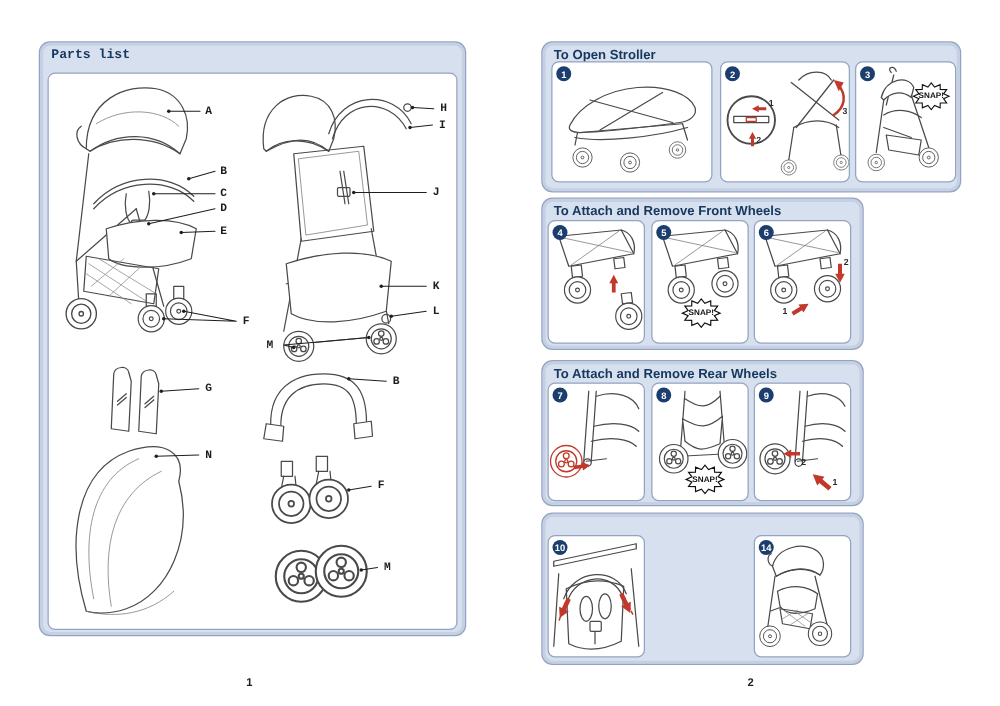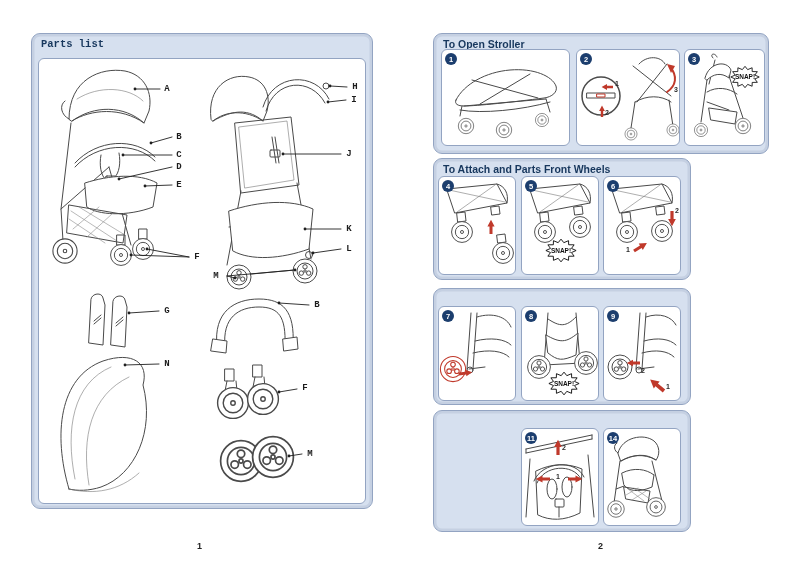--- a/index.html
+++ b/index.html
@@ -242,21 +242,21 @@
     <div class="snap" style="left:44px;top:14px;width:32px;height:26px;">
       <svg viewBox="-18 -14 36 28">
           <use href="#sym-snap"></use>
         </svg>
       <span class="snap-text">SNAP!</span>
     </div>
   </div>
 </div>
 
 <div class="box" style="left:433px;top:158px;width:256px;height:120px;">
-  <div class="box-title">To Attach and Parts Front Wheels</div>
+  <div class="box-title">To Attach and Remove Front Wheels</div>
 
   <div class="panel" style="left:4px;top:17px;width:76px;height:97px;">
     <span class="badge">4</span>
     <svg class="art" viewBox="0 0 76 97">
       <path class="wfill" d="M8,12 L58,7 L68,26 L16,36 Z"></path>
       <path class="thin" d="M10,13 L66,25 M56,8 L18,35"></path>
       <path d="M58,7 C66,9 70,17 68,26"></path>
       <path d="M18,36 l8,-1 l1,9 l-8,1 z"></path>
       <use href="#w-front" stroke="#4a4a4a" transform="translate(23,55) scale(0.95)"></use>
       <path d="M52,30 l8,-1 l1,8 l-8,1 z"></path>
@@ -295,20 +295,21 @@
       <use href="#w-front" stroke="#4a4a4a" transform="translate(58,54) scale(0.95)"></use>
       <use href="#sym-arrow" fill="#c0392b" transform="translate(30,74) rotate(-32) scale(0.8)"></use>
       <use href="#sym-arrow" fill="#c0392b" transform="translate(68,34) rotate(90) scale(0.8)"></use>
     </svg>
     <span class="co" style="left:22px;top:69px;">1</span>
     <span class="co" style="left:71px;top:30px;">2</span>
   </div>
 </div>
 
 <div class="box" style="left:433px;top:288px;width:256px;height:115px;">
+  <div class="box-title">To Attach and Remove Rear Wheels</div>
 
   <div class="panel" style="left:4px;top:17px;width:76px;height:93px;">
     <span class="badge">7</span>
     <svg class="art" viewBox="0 0 76 93">
       <path d="M32,6 L28,62 M38,6 L34,62"></path>
       <path d="M38,10 C54,5 68,10 72,20"></path>
       <path d="M36,34 C52,30 66,32 72,38"></path>
       <path d="M34,46 C50,42 64,44 70,50"></path>
       <path d="M30,62 L46,60"></path>
       <circle cx="31" cy="63" r="3"></circle>
@@ -348,40 +349,38 @@
       <use href="#sym-arrow" fill="#c0392b" transform="translate(36,56) rotate(180) scale(0.7)"></use>
       <use href="#sym-arrow" fill="#c0392b" transform="translate(60,84) rotate(-140) scale(0.95)"></use>
     </svg>
     <span class="co" style="left:62px;top:76px;">1</span>
     <span class="co" style="left:37px;top:60px;">2</span>
   </div>
 </div>
 
 <div class="box" style="left:433px;top:410px;width:256px;height:120px;">
 
-
-  <div class="panel" style="left:87px;top:17px;width:76px;height:96px;">
-    <span class="badge">11</span>
+  <div class="panel" style="left:4px;top:17px;width:76px;height:96px;">
+    <span class="badge">10</span>
     <svg class="art" viewBox="0 0 76 96">
       <path d="M4,20 L70,6 M4,24 L70,10 M4,20 L4,24 M70,6 L70,10"></path>
       <path d="M8,30 L4,88 M66,26 L72,88"></path>
       <path class="wfill" d="M14,42 C30,34 46,34 60,40 L58,84 C42,92 28,92 16,86 Z"></path>
-      <ellipse cx="30" cy="60" rx="5" ry="10"></ellipse>
-      <ellipse cx="45" cy="58" rx="5" ry="10"></ellipse>
-      <rect x="33" y="70" width="9" height="8" rx="1"></rect>
-      <path d="M37,78 L37,88"></path>
-      <path d="M12,52 C20,32 54,30 62,48"></path>
-      <path d="M15,54 C22,36 51,34 59,50"></path>
-      <use href="#sym-arrow" fill="#c0392b" transform="translate(28,50) rotate(180) scale(0.75)"></use>
-      <use href="#sym-arrow" fill="#c0392b" transform="translate(46,50) scale(0.75)"></use>
-      <use href="#sym-arrow" fill="#c0392b" transform="translate(36,26) rotate(-90) scale(0.8)"></use>
-    </svg>
-    <span class="co" style="left:34px;top:44px;">1</span>
-    <span class="co" style="left:40px;top:15px;">2</span>
-  </div>
+      <ellipse cx="30" cy="58" rx="5" ry="10"></ellipse>
+      <ellipse cx="45" cy="56" rx="5" ry="10"></ellipse>
+      <rect x="33" y="68" width="9" height="8" rx="1"></rect>
+      <path d="M37,76 L37,86"></path>
+      <path d="M12,50 C20,26 54,24 62,46"></path>
+      <path d="M15,52 C22,30 51,28 59,48"></path>
+      <path class="reddash" d="M14,52 L8,68 M60,48 L68,64"></path>
+      <use href="#sym-arrow" fill="#c0392b" transform="translate(16,50) rotate(115) scale(0.9)"></use>
+      <use href="#sym-arrow" fill="#c0392b" transform="translate(58,46) rotate(65) scale(0.9)"></use>
+    </svg>
+  </div>
+
 
   <div class="panel" style="left:169px;top:17px;width:76px;height:96px;">
     <span class="badge">14</span>
     <svg class="art" viewBox="0 0 76 96">
       <path class="wfill" d="M14,24 C18,8 40,4 50,12 C56,17 56,26 52,31 C40,24 26,26 17,32 Z"></path>
       <path d="M17,32 C30,25 42,24 52,31"></path>
       <path d="M14,24 C10,22 9,16 13,14"></path>
       <path d="M16,32 L10,74 M48,32 L58,72 M12,60 L50,46"></path>
       <path class="wfill" d="M18,44 C30,38 42,40 50,46 L48,58 C34,64 24,62 20,56 Z"></path>
       <path d="M20,58 L46,62 L44,74 L22,70 Z"></path>

